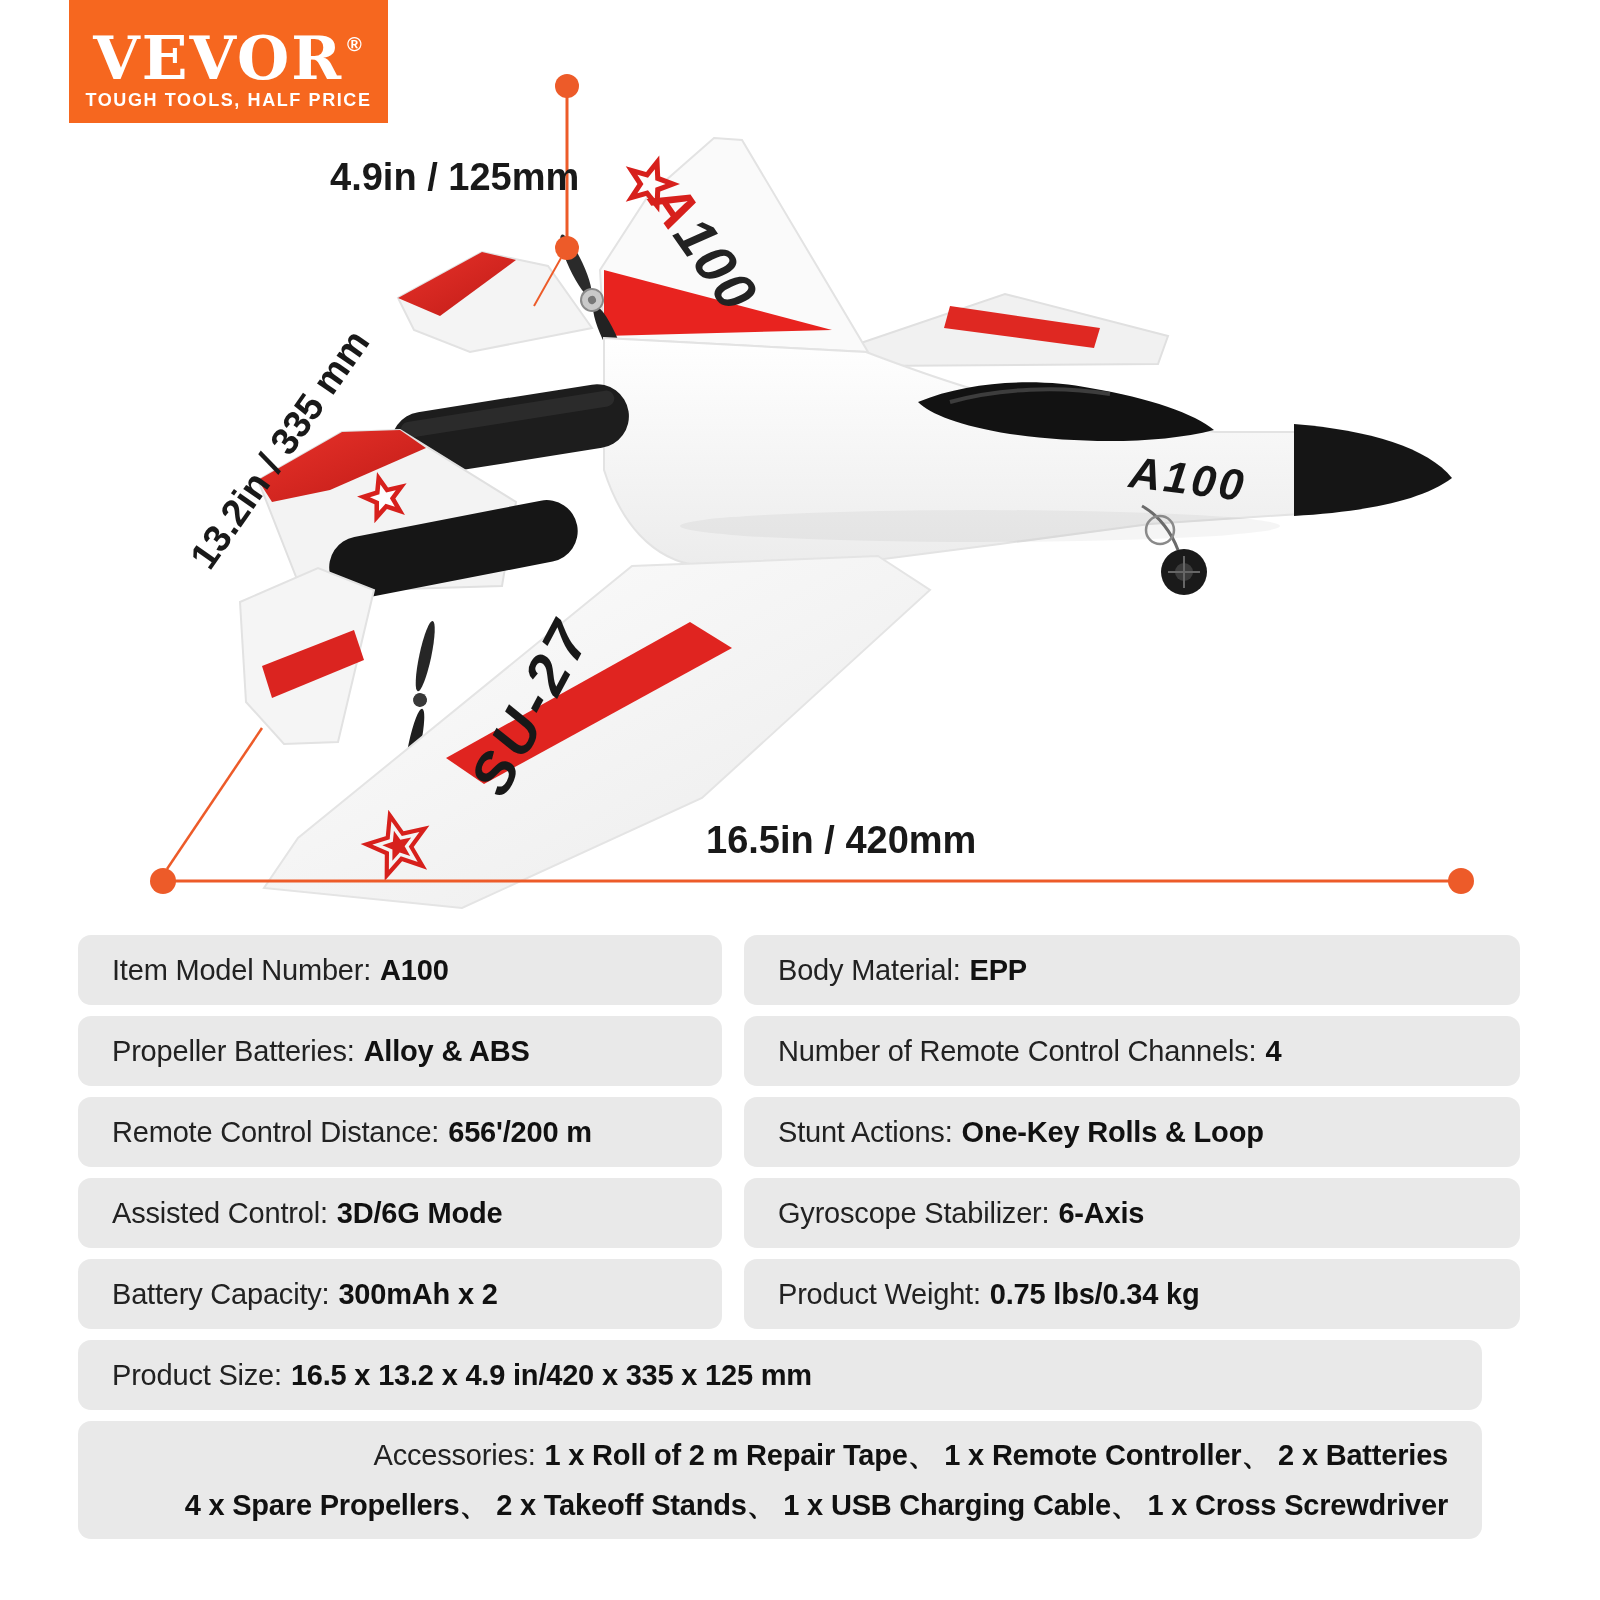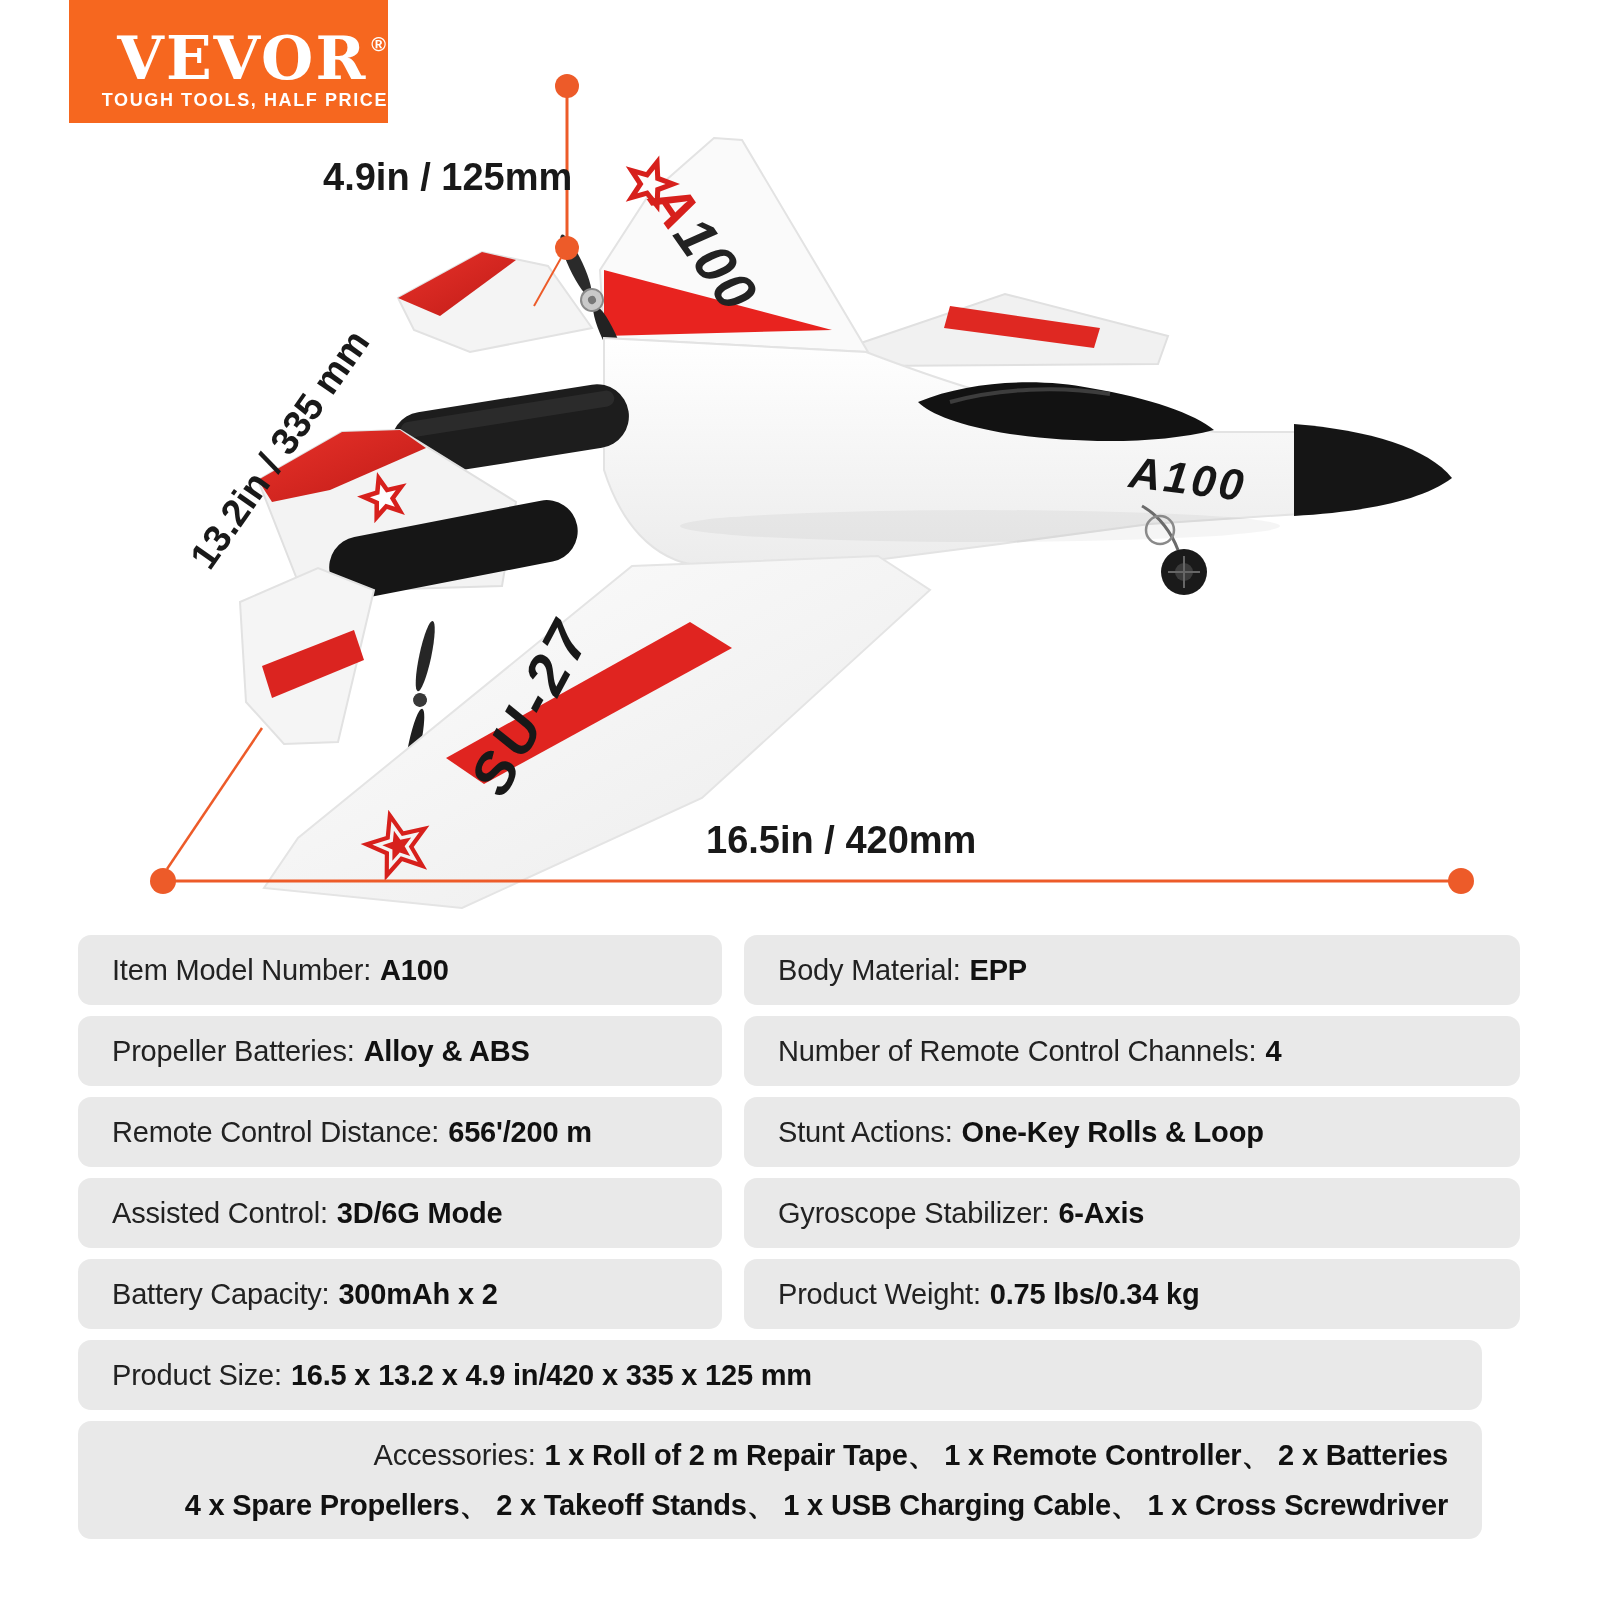--- a/index.html
+++ b/index.html
@@ -4,37 +4,37 @@
 <style>
   html,body{margin:0;padding:0;}
   body{
     width:1600px;height:1600px;position:relative;background:#ffffff;
     font-family:"Liberation Sans","DejaVu Sans",sans-serif;color:#1e1e1e;
     overflow:hidden;
   }
   
   .logo{
     position:absolute;left:69px;top:0;width:319px;height:123px;
-    background:#f6671f;color:#fff;text-align:right;
+    background:#f6671f;color:#fff;text-align:center;
   }
   .logo .brand-row{
     margin-top:14px;font-family:"DejaVu Serif","Liberation Serif",serif;
     font-weight:900;font-size:60px;line-height:60px;letter-spacing:2px;
   }
   .logo .brand-row sup{font-size:20px;font-weight:700;vertical-align:28px;margin-left:4px;font-family:"Liberation Sans",sans-serif;}
   .logo .tagline{
     margin-top:2px;font-size:18px;font-weight:700;letter-spacing:1.6px;
   }
   
   .photo-svg{position:absolute;left:0;top:0;}
   
   .dim-label{
     position:absolute;font-size:38px;font-weight:600;color:#191919;white-space:nowrap;
   }
-  #dim-height{left:323px;top:156px;}
+  #dim-height{left:330px;top:156px;}
   #dim-length{left:706px;top:819px;}
   #dim-wingspan{
     left:100px;top:428px;width:360px;text-align:center;
     transform:rotate(-55deg);transform-origin:center;
   }
   
   .spec-table{
     position:absolute;left:78px;top:935px;width:1442px;
     display:flex;flex-direction:column;gap:11px;font-size:29px;color:#222;
   }

